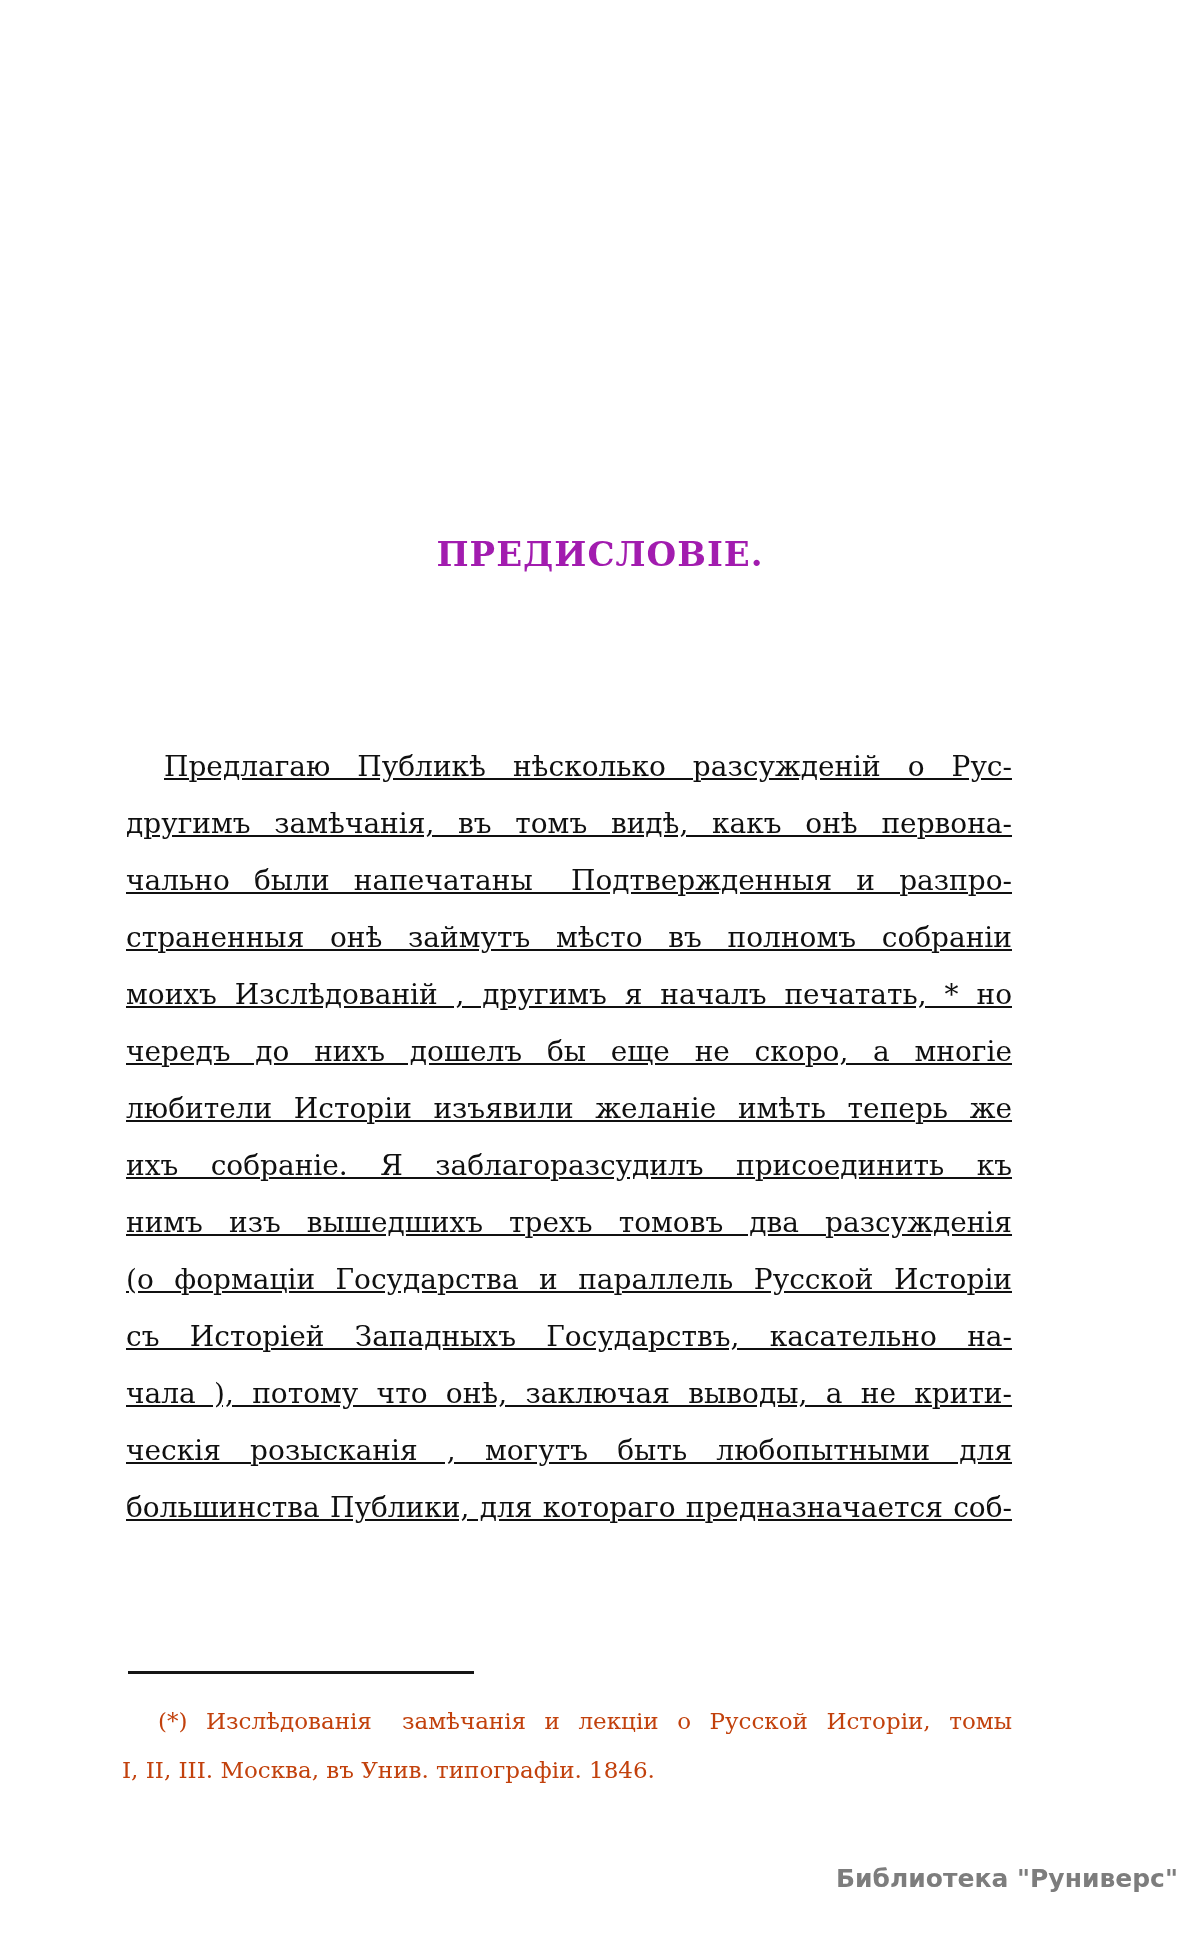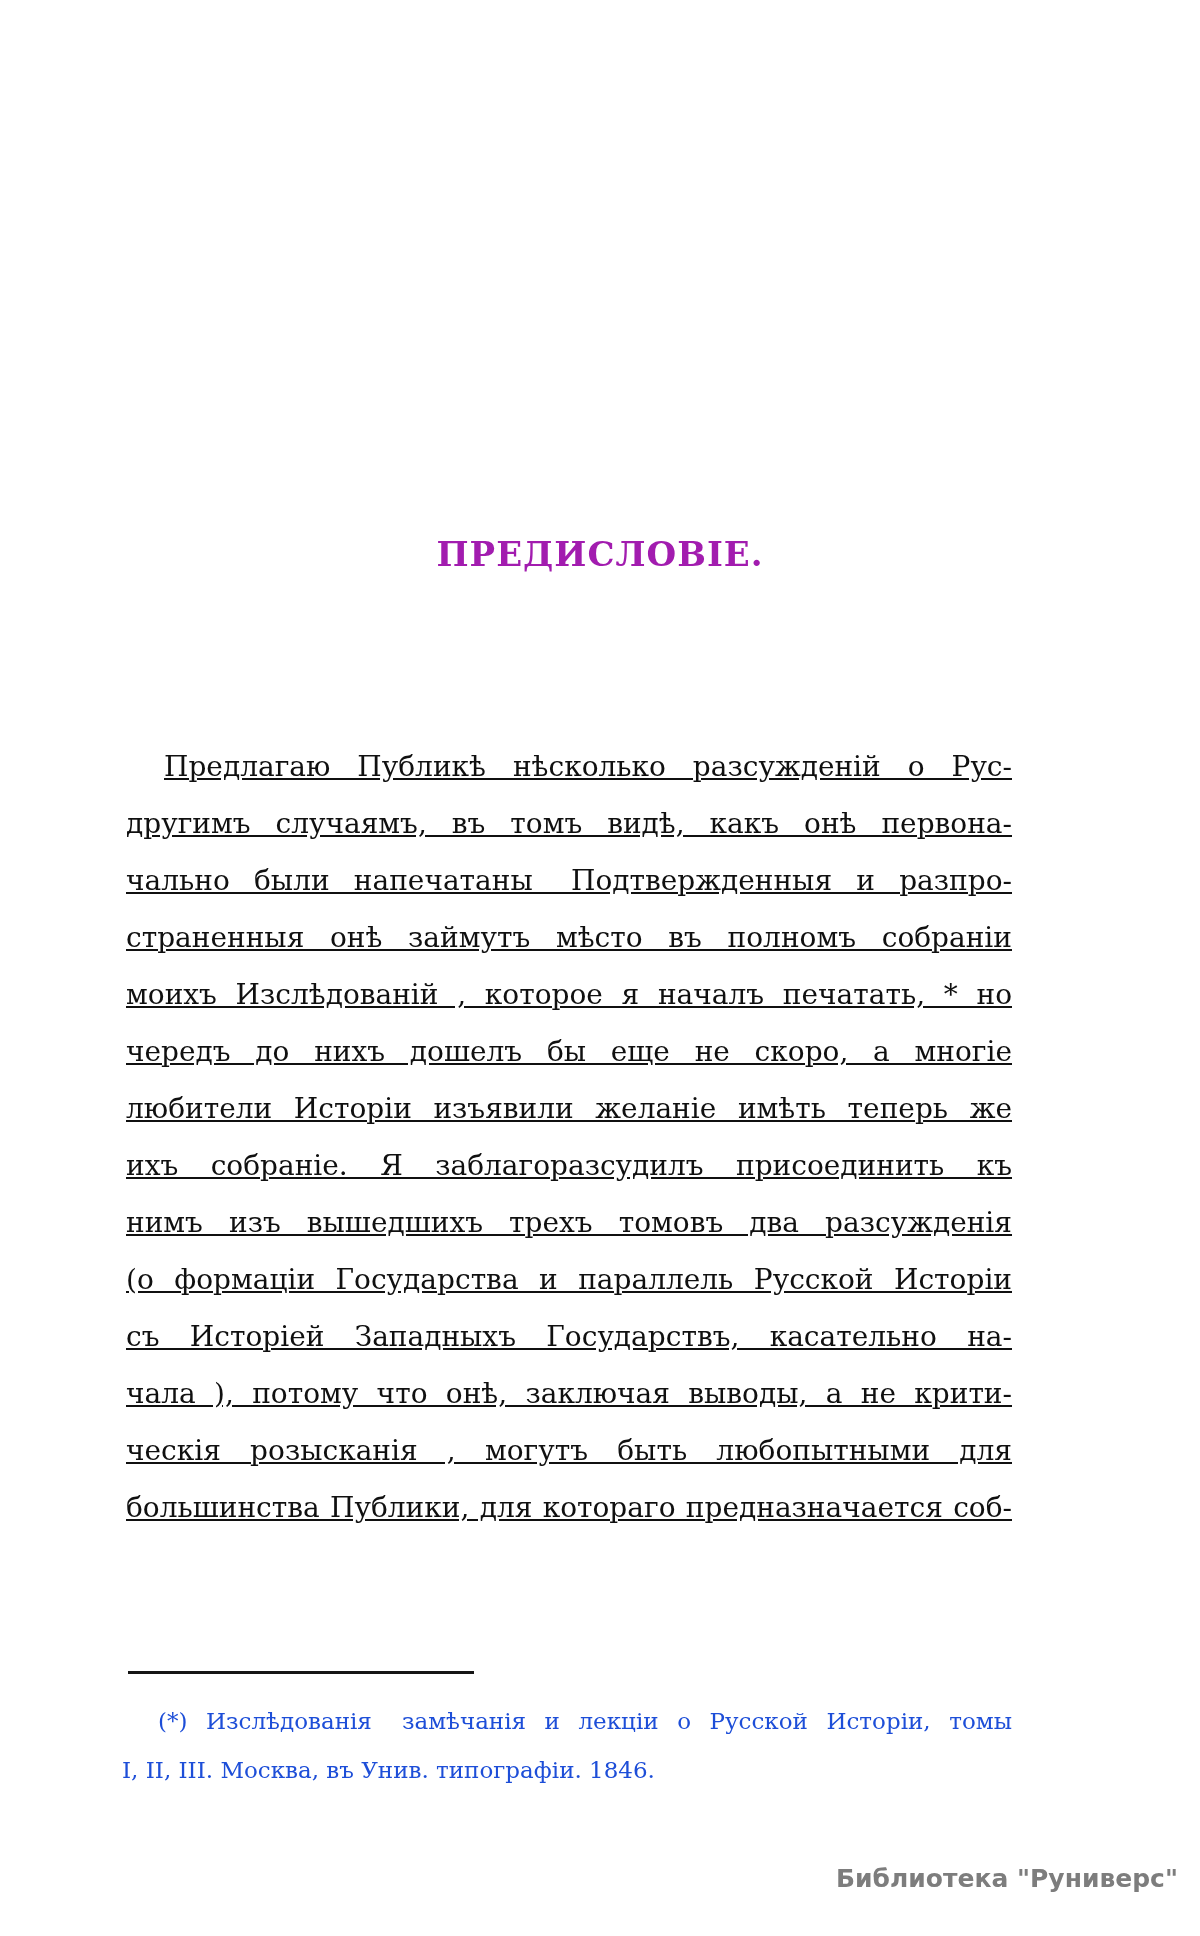--- a/index.html
+++ b/index.html
@@ -57,21 +57,21 @@
     height: 3px;
     background: #151515;
   }
   .footnote-block {
     position: absolute;
     top: 1697px;
     left: 122px;
     width: 890px;
     font-size: 23px;
     line-height: 49px;
-    color: #1d4ed8;
+    color: #c2410c;
   }
   .fline {
     text-align: justify;
     text-align-last: justify;
   }
   .fline.indent {
     text-indent: 36px;
   }
   .fline.last {
     text-align-last: left;
@@ -89,24 +89,24 @@
 </style>
 </head>
 <body>
 
 <div class="page">
 
   <h1 class="title">ПРЕДИСЛОВІЕ.</h1>
 
   <div class="body-block">
     <div class="line indent">Предлагаю Публикѣ нѣсколько разсужденій о Рус-</div>
-    <div class="line">другимъ случаямъ, въ томъ видѣ, какъ онѣ первона-</div>
+    <div class="line">другимъ замѣчанія, въ томъ видѣ, какъ онѣ первона-</div>
     <div class="line">чально были напечатаны  Подтвержденныя и разпро-</div>
     <div class="line">страненныя онѣ займутъ мѣсто въ полномъ собраніи</div>
-    <div class="line">моихъ Изслѣдованій , которое я началъ печатать, * но</div>
+    <div class="line">моихъ Изслѣдованій , другимъ я началъ печатать, * но</div>
     <div class="line">чередъ до нихъ дошелъ бы еще не скоро, а многіе</div>
     <div class="line">любители Исторіи изъявили желаніе имѣть теперь же</div>
     <div class="line">ихъ собраніе. Я заблагоразсудилъ присоединить къ</div>
     <div class="line">нимъ изъ вышедшихъ трехъ томовъ два разсужденія</div>
     <div class="line">(о формаціи Государства и параллель Русской Исторіи</div>
     <div class="line">съ Исторіей Западныхъ Государствъ, касательно на-</div>
     <div class="line">чала ), потому что онѣ, заключая выводы, а не крити-</div>
     <div class="line">ческія розысканія , могутъ быть любопытными для</div>
     <div class="line">большинства Публики, для котораго предназначается соб-</div>
   </div>

